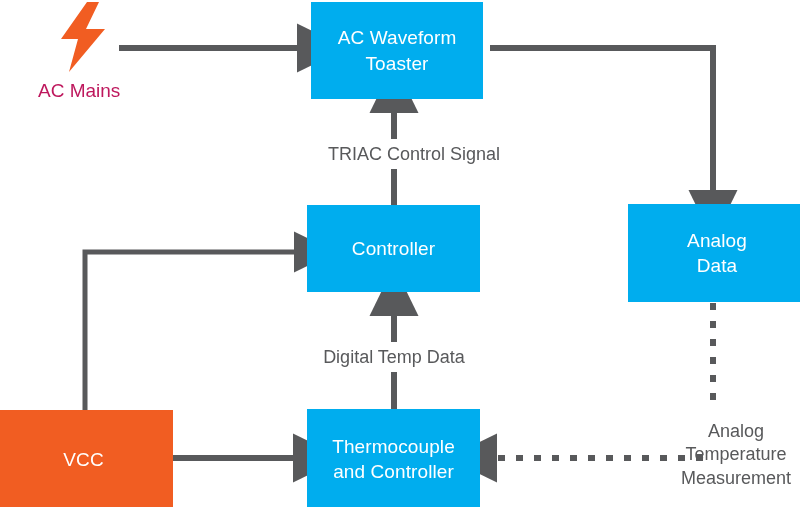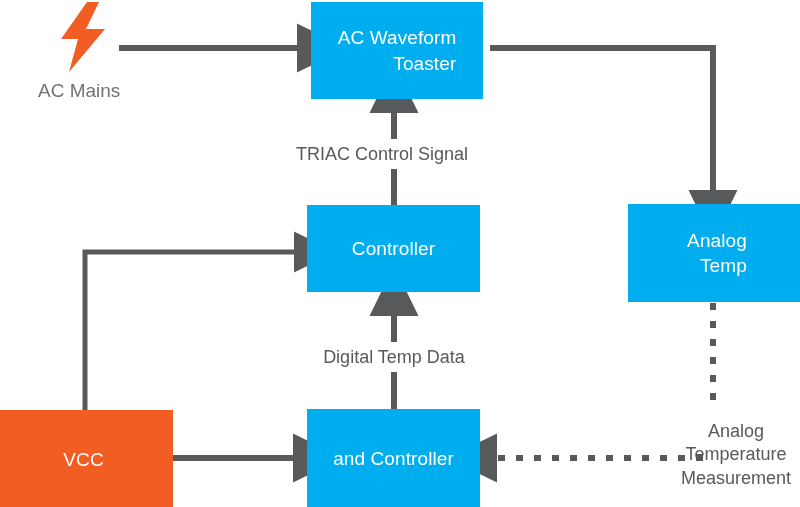--- a/index.html
+++ b/index.html
@@ -21,21 +21,21 @@
     top: 0;
     width: 800px;
     height: 507px;
     overflow: visible;
   }
   .node {
     position: absolute;
     display: flex;
     align-items: center;
     justify-content: center;
-    text-align: right;
+    text-align: center;
     color: #ffffff;
     font-size: 19px;
     line-height: 1.32;
     font-family: "Liberation Sans", sans-serif;
     letter-spacing: 0.1px;
     box-sizing: border-box;
   }
   .node-blue { background: #00ADEE; }
   .node-orange { background: #F15D22; }
 
@@ -45,21 +45,21 @@
     font-size: 18px;
     line-height: 1.3;
     font-family: "Liberation Sans", sans-serif;
     white-space: pre;
     text-align: center;
   }
   .edge-label.multiline { white-space: normal; }
 
   .src-label {
     position: absolute;
-    color: #737373;
+    color: #be185d;
     font-size: 19px;
     font-family: "Liberation Sans", sans-serif;
     white-space: pre;
   }
   .bolt {
     position: absolute;
   }
   .label-mask {
     position: absolute;
     background: #ffffff;
@@ -111,42 +111,43 @@
   <div class="node node-blue" style="left:311px; top:2px; width:172px; height:97px;">
     <div>
       <div>AC Waveform</div>
       <div>Toaster</div>
     </div>
   </div>
 
   <div class="node node-blue" style="left:628px; top:204px; width:178px; height:98px;">
     <div>
       <div>Analog</div>
-      <div>Temp</div>
+      <div>Data</div>
     </div>
   </div>
 
   <div class="node node-blue" style="left:307px; top:205px; width:173px; height:87px;">
     <div>Controller</div>
   </div>
 
   <div class="node node-blue" style="left:307px; top:409px; width:173px; height:100px;">
     <div>
+      <div>Thermocouple</div>
       <div>and Controller</div>
     </div>
   </div>
 
   <div class="node node-orange" style="left:-6px; top:410px; width:179px; height:99px;">
     <div>VCC</div>
   </div>
 
   <div class="src-label" style="left:38px; top:80px;">AC Mains</div>
 
   <div class="label-mask" style="left:286px; top:139px; width:220px; height:30px;"></div>
-  <div class="edge-label" style="left:272px; top:143px; width:220px;">TRIAC Control Signal</div>
+  <div class="edge-label" style="left:304px; top:143px; width:220px;">TRIAC Control Signal</div>
 
   <div class="label-mask" style="left:294px; top:342px; width:200px; height:30px;"></div>
   <div class="edge-label" style="left:294px; top:346px; width:200px;">Digital Temp Data</div>
 
   <div class="edge-label multiline" style="left:672px; top:420px; width:128px; text-align:center;">
     <div>Analog</div>
     <div>Temperature</div>
     <div>Measurement</div>
   </div>
 

